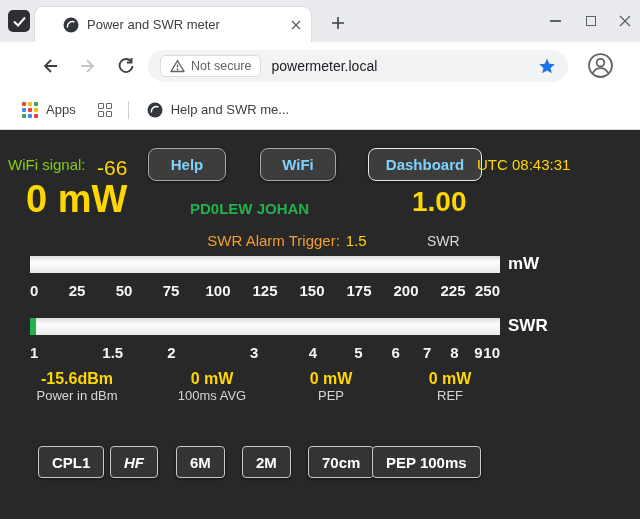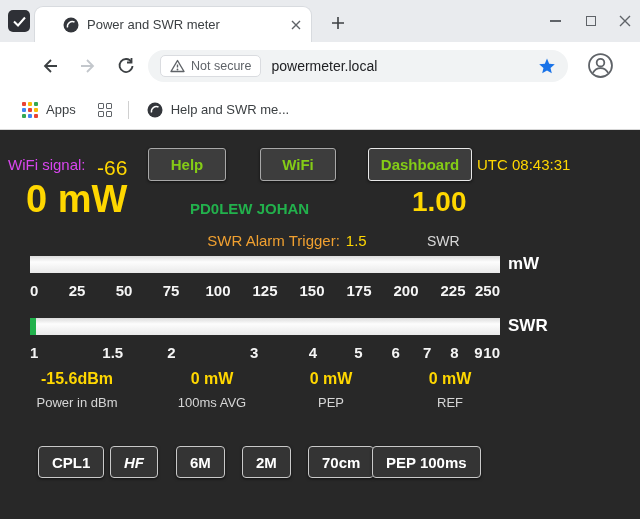--- a/index.html
+++ b/index.html
@@ -51,29 +51,29 @@
   .grid4 { margin-left:22px; display:grid; grid-template-columns:repeat(2,6px); grid-gap:2px; }
   .grid4 i { width:6px; height:6px; border:1.4px solid #5f6368; border-radius:1px; }
   .bm-sep { margin-left:16px; width:1px; height:18px; background:#d0d0d0; }
   .bm-fav { margin-left:18px; display:flex; }
   .bm-title { margin-left:8px; font-size:13px; color:#3c4043; }
 
   
   .page { position:absolute; top:130px; left:0; width:640px; height:389px;
     background:var(--page-bg,#282828); color:#e8e8e8; }
   .t { position:absolute; white-space:nowrap; }
-  #wifi-label { left:8px; top:26px; font-size:15px; color:#d946ef; }
+  #wifi-label { left:8px; top:26px; font-size:15px; color:#84cc16; }
   #wifi-value { left:97px; top:26px; font-size:21px; color:var(--accent-yellow,#ffd700); }
   #utc { left:477px; top:26px; font-size:15px; color:var(--accent-yellow,#ffd700); }
   .hbtn { position:absolute; top:18px; height:33px; background:var(--button-bg,#3d3d3d);
-    border:1px solid #a8a8a8; border-radius:3px; color:#84cc16; font-weight:bold; font-size:15px;
+    border:1px solid #a8a8a8; border-radius:8px; color:#7dd3fc; font-weight:bold; font-size:15px;
     font-family:inherit; box-shadow:0 1px 3px rgba(0,0,0,.6); cursor:pointer; }
   #btn-help { left:148px; width:78px; }
   #btn-wifi { left:260px; width:76px; }
-  #btn-dash { left:368px; width:104px; border-color:#e8e8e8; }
+  #btn-dash { left:368px; width:114px; border-color:#e8e8e8; }
   #main-power { left:26px; top:48px; font-size:38px; font-weight:bold; color:var(--accent-yellow,#ffd700); }
   #callsign { left:190px; top:70px; font-size:15px; font-weight:bold; color:var(--callsign-green,#22b14c); }
   #swr-main { left:412px; top:56px; font-size:28px; font-weight:bold; color:var(--accent-yellow,#ffd700); }
   #alarm { left:152px; top:102px; width:270px; text-align:center; font-size:15px; }
   .alarm-label { color:var(--alarm-orange,#f0a030); }
   .alarm-value { color:var(--accent-yellow,#ffd700); margin-left:6px; }
   #swr-caption { left:427px; top:103px; font-size:14px; color:#d8d8d8; }
 
   .bar { position:absolute; left:30px; width:470px; height:17px;
     background:linear-gradient(180deg,#dcdcdc,#fdfdfd 35%,#e9e9e9); }
@@ -81,21 +81,21 @@
   .bar-fill { height:100%; width:0; background:var(--swr-fill,#22b14c); }
   .bar-label { position:absolute; left:508px; font-size:17px; font-weight:bold; color:#fff; }
   #lbl-mw { top:124px; } #lbl-swr { top:186px; }
   .ticks { position:absolute; left:30px; width:470px; height:18px; }
   #ticks-mw { top:152px; } #ticks-swr { top:214px; }
   .tick { position:absolute; top:0; font-size:15px; font-weight:bold; color:#f5f5f5; white-space:nowrap; }
 
   .stat { position:absolute; top:240px; transform:translateX(-50%); text-align:center; }
   #stat-0 { left:77px; } #stat-1 { left:212px; } #stat-2 { left:331px; } #stat-3 { left:450px; }
   .stat-value { font-size:16px; font-weight:bold; color:var(--accent-yellow,#ffd700); }
-  .stat-label { margin-top:7px; font-size:13px; color:#d6d6d6; }
+  .stat-label { font-size:13px; color:#d6d6d6; }
 
   .bbtn { position:absolute; top:316px; height:32px; background:#343434; border:1px solid #c9c9c9;
     border-radius:4px; color:#fff; font-weight:bold; font-size:15px; padding:0 13px;
     font-family:inherit; box-shadow:0 1px 3px rgba(0,0,0,.6); cursor:pointer; }
   #bb-0 { left:38px; } #bb-1 { left:110px;font-style:italic; } #bb-2 { left:176px; }
   #bb-3 { left:242px; } #bb-4 { left:308px; } #bb-5 { left:372px; }
 </style>
 </head>
 <body>
 

